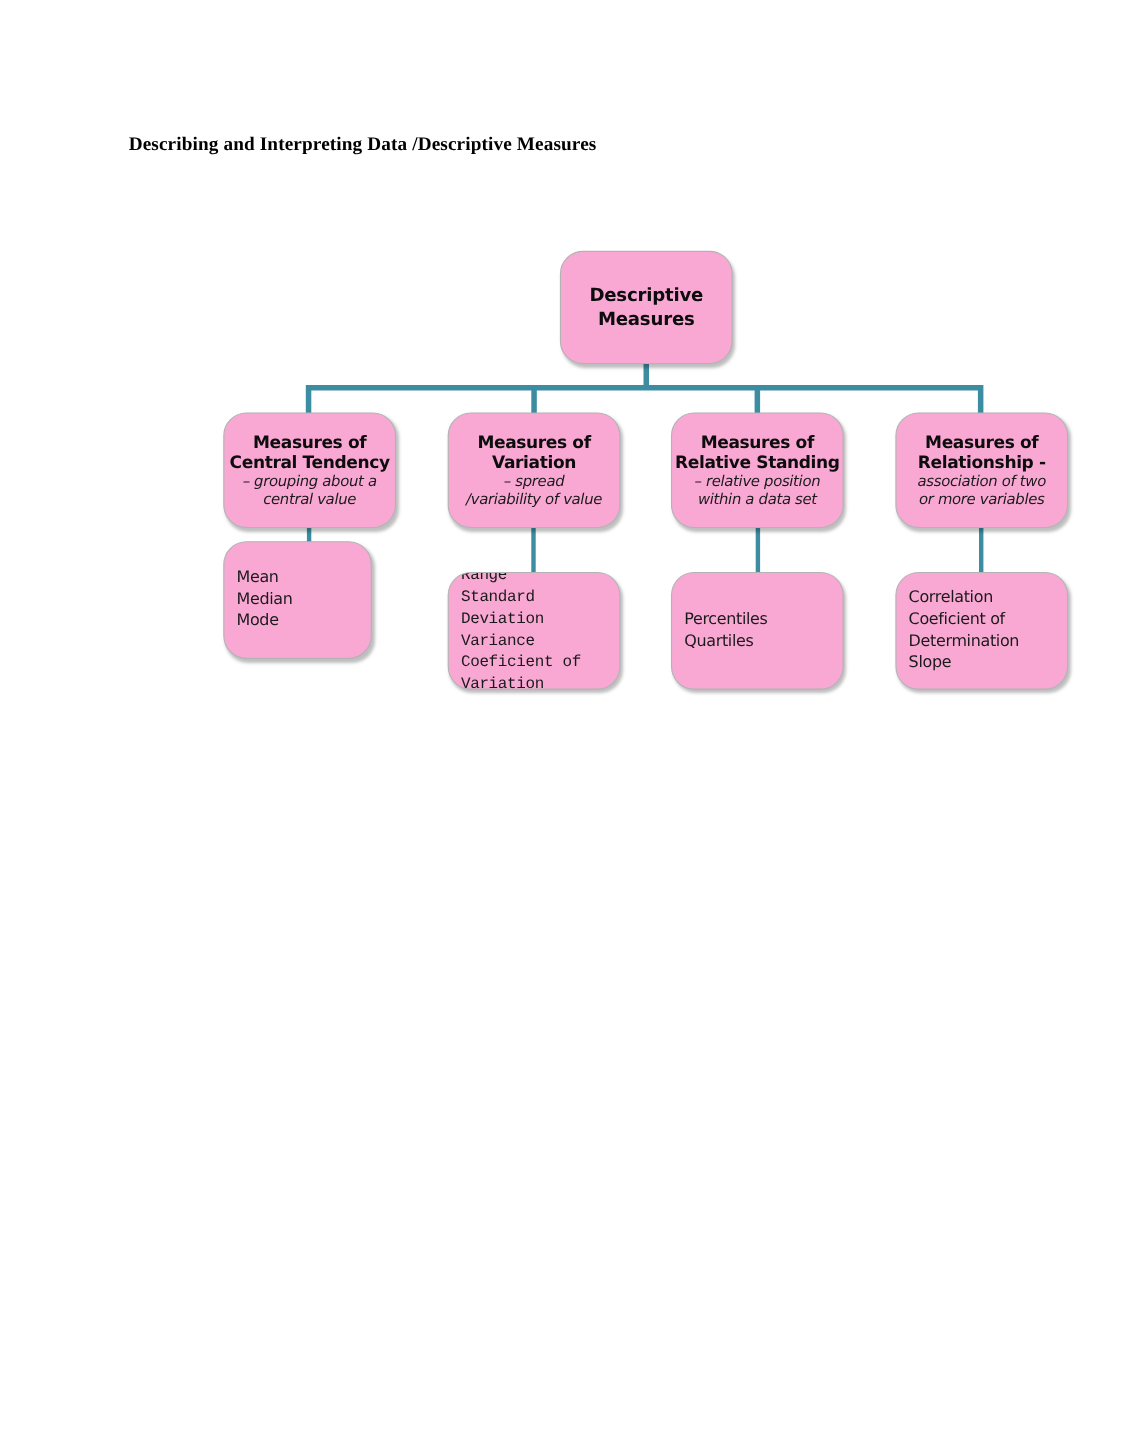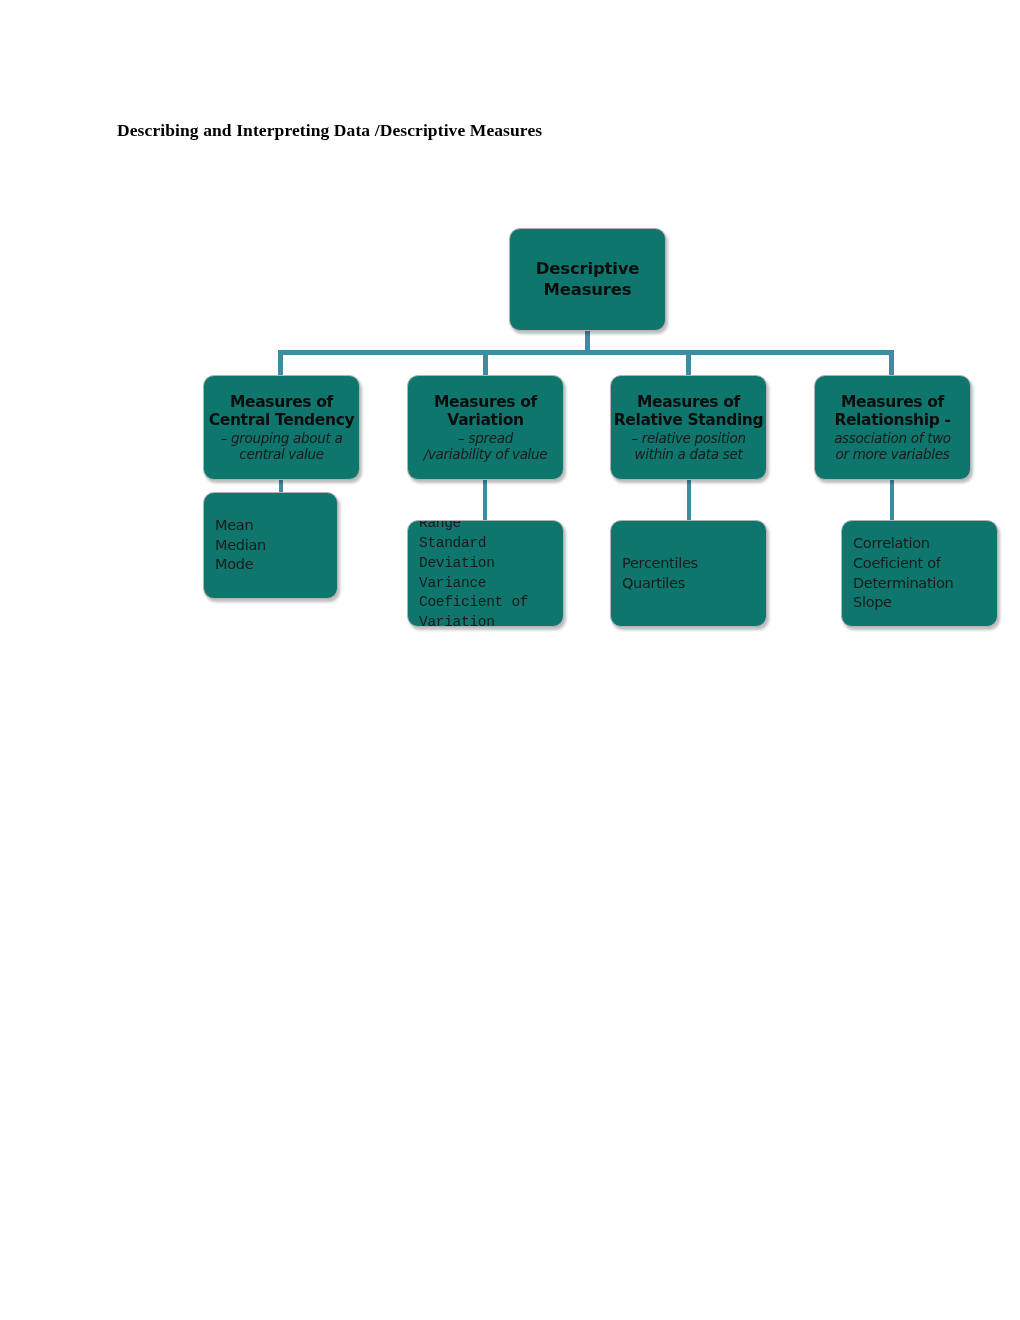--- a/index.html
+++ b/index.html
@@ -63,23 +63,23 @@
     top: 0;
     width: 1020px;
     height: 1320px;
     pointer-events: none;
   }
   .diagram .node { pointer-events: auto; }
 
   .node {
     position: absolute;
     box-sizing: border-box;
-    background: #0f766e;
+    background: #f9a8d4;
     border: 1px solid #b3b3b3;
-    border-radius: 11px;
+    border-radius: 21px;
     box-shadow: 2px 3px 3px rgba(0,0,0,0.26);
     font-family: "DejaVu Sans", sans-serif;
     overflow: hidden;
   }
 
   
   .node.centered {
     display: flex;
     flex-direction: column;
     align-items: center;
@@ -203,21 +203,21 @@
 Variance
 Coeficient of
 Variation</div>
     </div>
 
     <div class="node leaf" style="left:610px; top:520px; width:157px; height:107px;">
       <div class="leaf-list">Percentiles
 Quartiles</div>
     </div>
 
-    <div class="node leaf" style="left:814px; top:520px; width:157px; height:107px;margin-left:27px;">
+    <div class="node leaf" style="left:814px; top:520px; width:157px; height:107px;">
       <div class="leaf-list">Correlation
 Coeficient of
 Determination
 Slope</div>
     </div>
 
   </div>
 
 
 </div>

